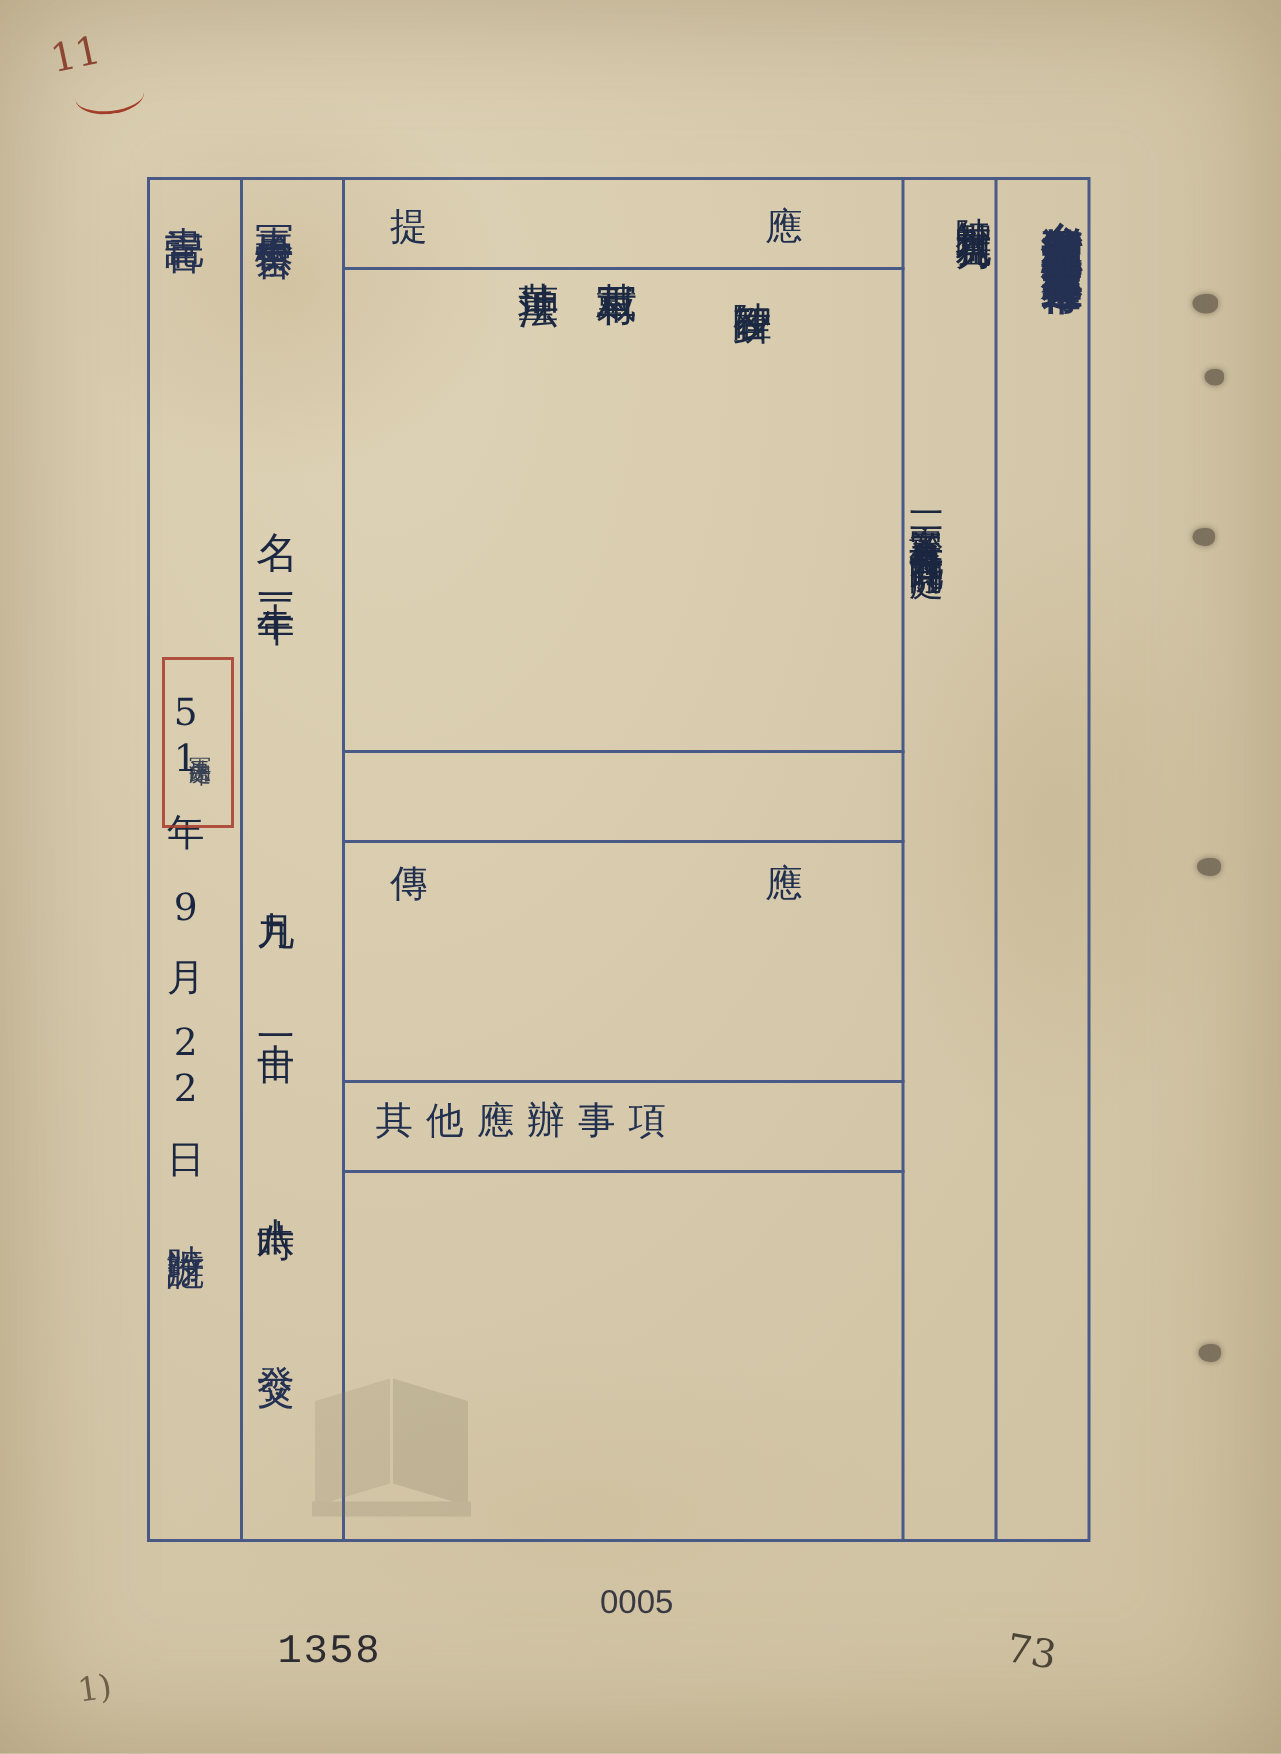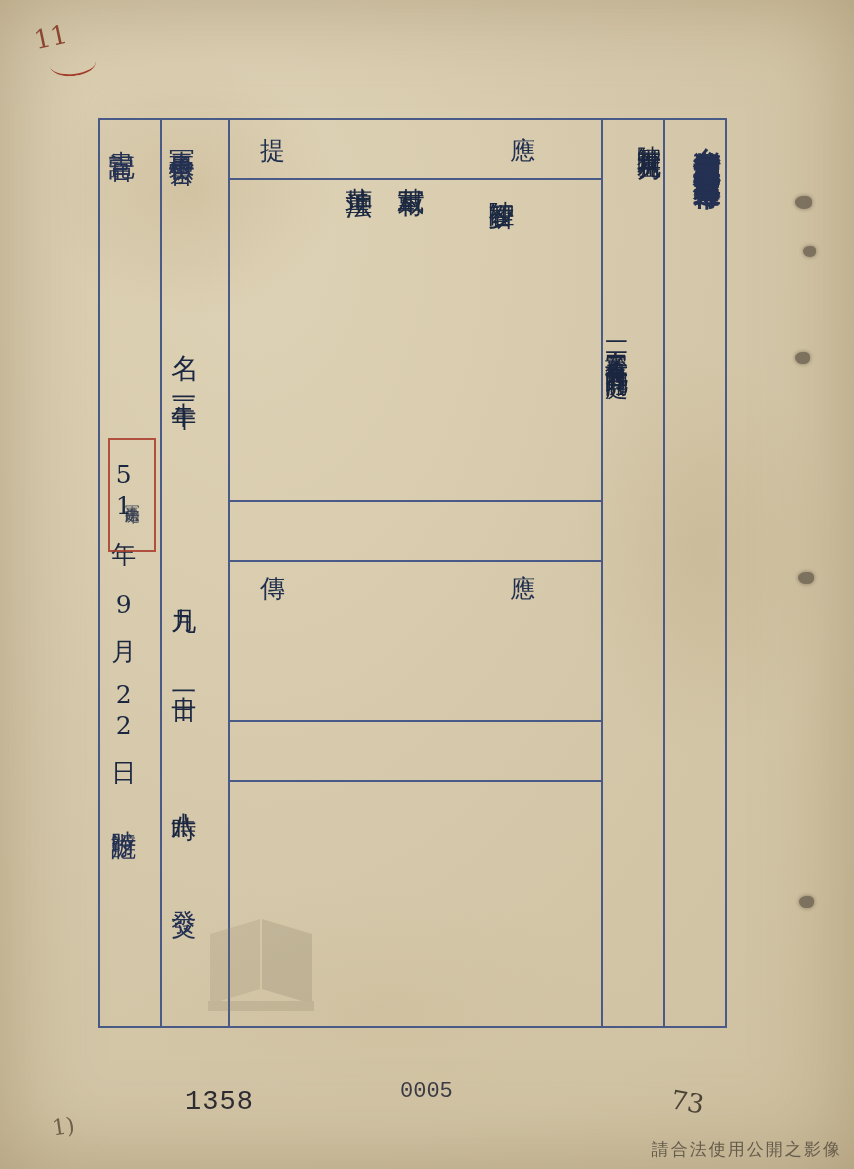--- a/index.html
+++ b/index.html
@@ -107,22 +107,22 @@
 
   
   #annot-11{position:absolute;left:34px;top:22px;font-size:26px;color:#8a3a2a;
             font-family:"DejaVu Serif",serif;transform:rotate(-12deg);}
   #annot-curve{position:absolute;left:50px;top:52px;width:46px;height:22px;
             border-bottom:2px solid #a33b28;border-radius:0 0 60% 60%;transform:rotate(-6deg);}
 
   
   #num-1358{position:absolute;left:185px;bottom:52px;font-size:27px;color:#2a2a30;
             font-family:Liberation Mono, monospace;letter-spacing:.04em;}
-  #num-0005{position:absolute;left:400px;bottom:65px;font-size:22px;color:#3a3a44;
-            font-family:Liberation Mono, monospace;}
+  #num-0005{position:absolute;left:400px;bottom:88px;font-size:22px;color:#3a3a44;
+            font-family:Liberation Sans, sans-serif;}
   #num-bl{position:absolute;left:52px;bottom:30px;font-size:22px;color:#6a5c48;
             font-family:"DejaVu Serif",serif;transform:rotate(-8deg);}
   #num-br{position:absolute;right:150px;bottom:52px;font-size:26px;color:#4a4336;
             font-family:"DejaVu Serif",serif;transform:rotate(10deg);}
 
   
   #wm{position:absolute;left:200px;bottom:150px;width:130px;height:110px;opacity:.18;}
 
   
   #footer{
@@ -181,33 +181,33 @@
     <div class="vt ink-hand" style="position:absolute;left:70px;top:260px;font-size:25px;">三十一年</div>
     <div class="vt ink-hand" style="position:absolute;left:70px;top:468px;font-size:25px;">九月</div>
     <div class="vt ink-hand" style="position:absolute;left:70px;top:556px;font-size:25px;">十一日</div>
     <div class="vt ink-hand" style="position:absolute;left:70px;top:672px;font-size:25px;">十八時</div>
     <div class="vt brush" style="position:absolute;left:70px;top:770px;font-size:25px;">發交</div>
 
     <div class="lbl" id="lbl-ti">提</div>
     <div class="lbl" id="lbl-ying">應</div>
     <div class="lbl" id="lbl-chuan">傳</div>
     <div class="lbl" id="lbl-ying2">應</div>
+    <div id="lbl-other">其他應辦事項</div>
 
     <div class="hand vt" id="hand-lu">陸智夕研</div>
     <div class="hand vt" id="hand-dai">戴村軍</div>
     <div class="hand vt" id="hand-dong">董坤法</div>
   </div>
 
   <svg id="wm" viewBox="0 0 130 110">
     <path d="M10,95 L10,25 L60,10 L60,80 Z" fill="#8a7f66"></path>
     <path d="M62,80 L62,10 L112,25 L112,95 Z" fill="#6f6653"></path>
     <rect x="8" y="92" width="106" height="10" fill="#7d735c"></rect>
   </svg>
 
   <div id="num-bl">1)</div>
   <div id="num-1358">1358</div>
   <div id="num-0005">0005</div>
   <div id="num-br">73</div>
 
-  <div id="footer">請合法使用公開之影像</div>
 
   <div class="edge"></div>
 </div>
 
 </body></html>

